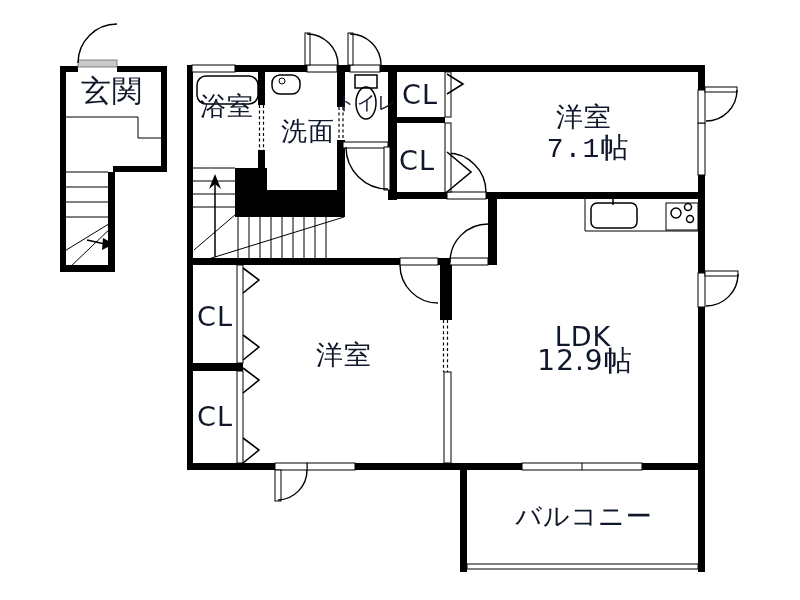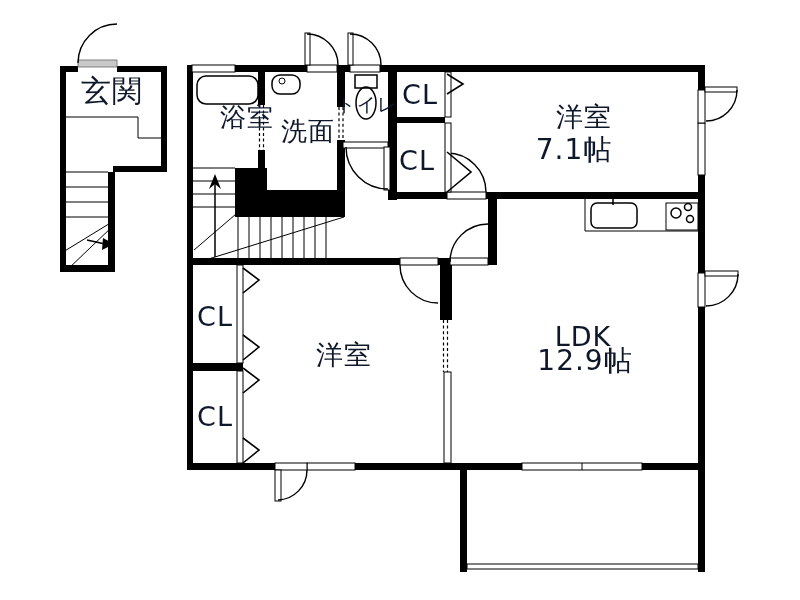--- a/index.html
+++ b/index.html
@@ -10,21 +10,21 @@
   .wn{fill:#fff;stroke:#000;stroke-width:1;}
   .leafg{fill:#c9c9c9;stroke:#666;stroke-width:0.8;}
   .thin{stroke:#000;stroke-width:1;fill:none;}
   .thin15{stroke:#000;stroke-width:1.5;fill:none;}
   .arc{stroke:#000;stroke-width:1.4;fill:none;}
   .dsh{stroke:#000;stroke-width:1.2;stroke-dasharray:3 2.6;fill:none;}
   .chev{stroke:#000;stroke-width:1.6;fill:none;}
   .lbl{position:absolute;transform:translate(-50%,-50%);white-space:nowrap;
        line-height:1;letter-spacing:1px;}
   .f30{font-size:30px;} .f27{font-size:27px;} .f26{font-size:26px;}
-  .f28{font-size:28px;} .f19{font-size:19px;}
+  .f28{font-size:28px;} .f19{font-size:19px;font-family:Liberation Mono, monospace;}
 </style>
 </head>
 <body>
 
 <div id="plan">
 <svg width="800" height="600" viewBox="0 0 800 600">
 
   <g>
     <rect class="wl" x="60" y="66" width="6" height="206"></rect>
     <rect class="wl" x="60" y="66" width="18" height="6"></rect>
@@ -192,25 +192,26 @@
   </g>
 
   <g>
     <rect class="wl" x="460" y="470" width="7" height="102"></rect>
     <rect class="wl" x="698" y="470" width="7" height="102"></rect>
     <rect class="wn" x="467" y="564" width="231" height="5"></rect>
   </g>
 </svg>
 
   <div class="lbl f30" style="left:112px;top:91px;">玄関</div>
-  <div class="lbl f26" style="left:227px;top:117px;margin-left:20px;">浴室</div>
+  <div class="lbl f26" style="left:227px;top:106px;">浴室</div>
   <div class="lbl f26" style="left:308px;top:132px;font-family:Liberation Serif, serif;">洗面</div>
   <div class="lbl f19" style="left:367px;top:104px;">トイレ</div>
   <div class="lbl f27" style="left:420px;top:94px;">CL</div>
   <div class="lbl f27" style="left:417px;top:160px;">CL</div>
   <div class="lbl f27" style="left:584px;top:116px;">洋室</div>
-  <div class="lbl f28" style="left:574px;top:150px;">7.1帖</div>
+  <div class="lbl f28" style="left:588px;top:150px;font-family:Liberation Mono, monospace;">7.1帖</div>
   <div class="lbl f27" style="left:215px;top:316px;">CL</div>
   <div class="lbl f27" style="left:215px;top:416px;">CL</div>
   <div class="lbl f27" style="left:344px;top:354px;">洋室</div>
   <div class="lbl f27" style="left:583px;top:336px;">LDK</div>
   <div class="lbl f28" style="left:585px;top:361px;">12.9帖</div>
+  <div class="lbl f26" style="left:584px;top:516px;">バルコニー</div>
 </div>
 
 </body></html>

